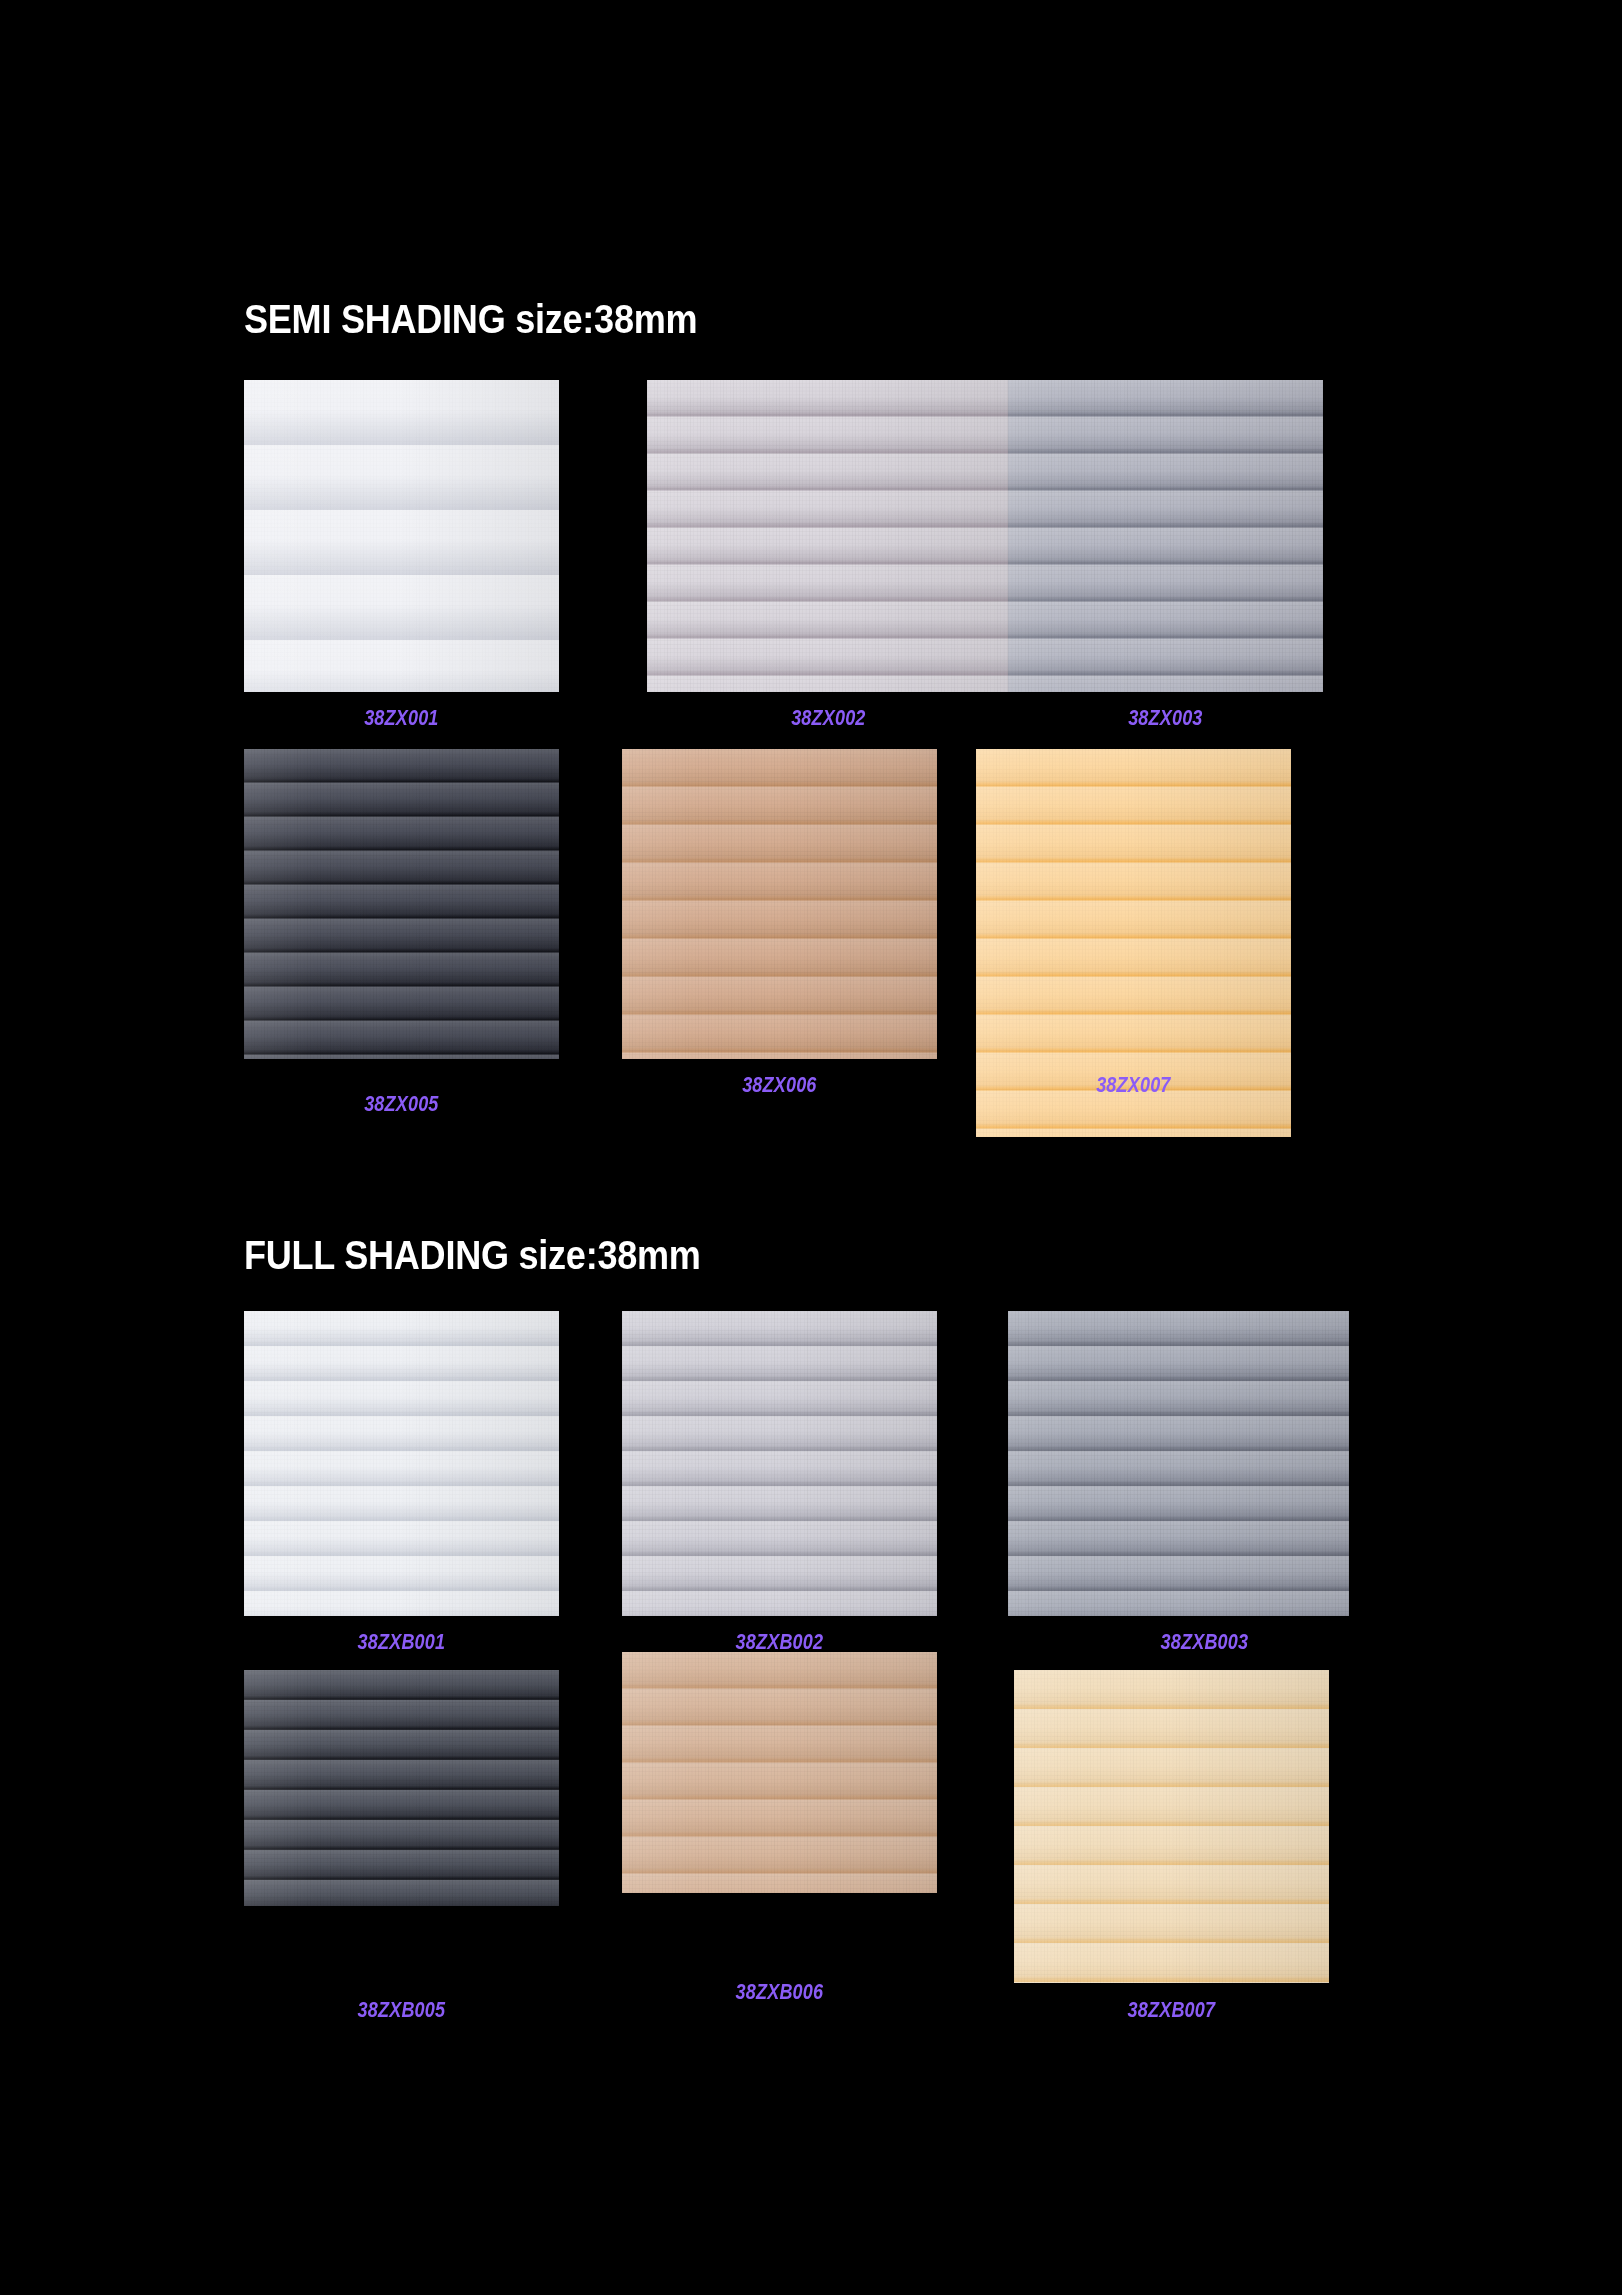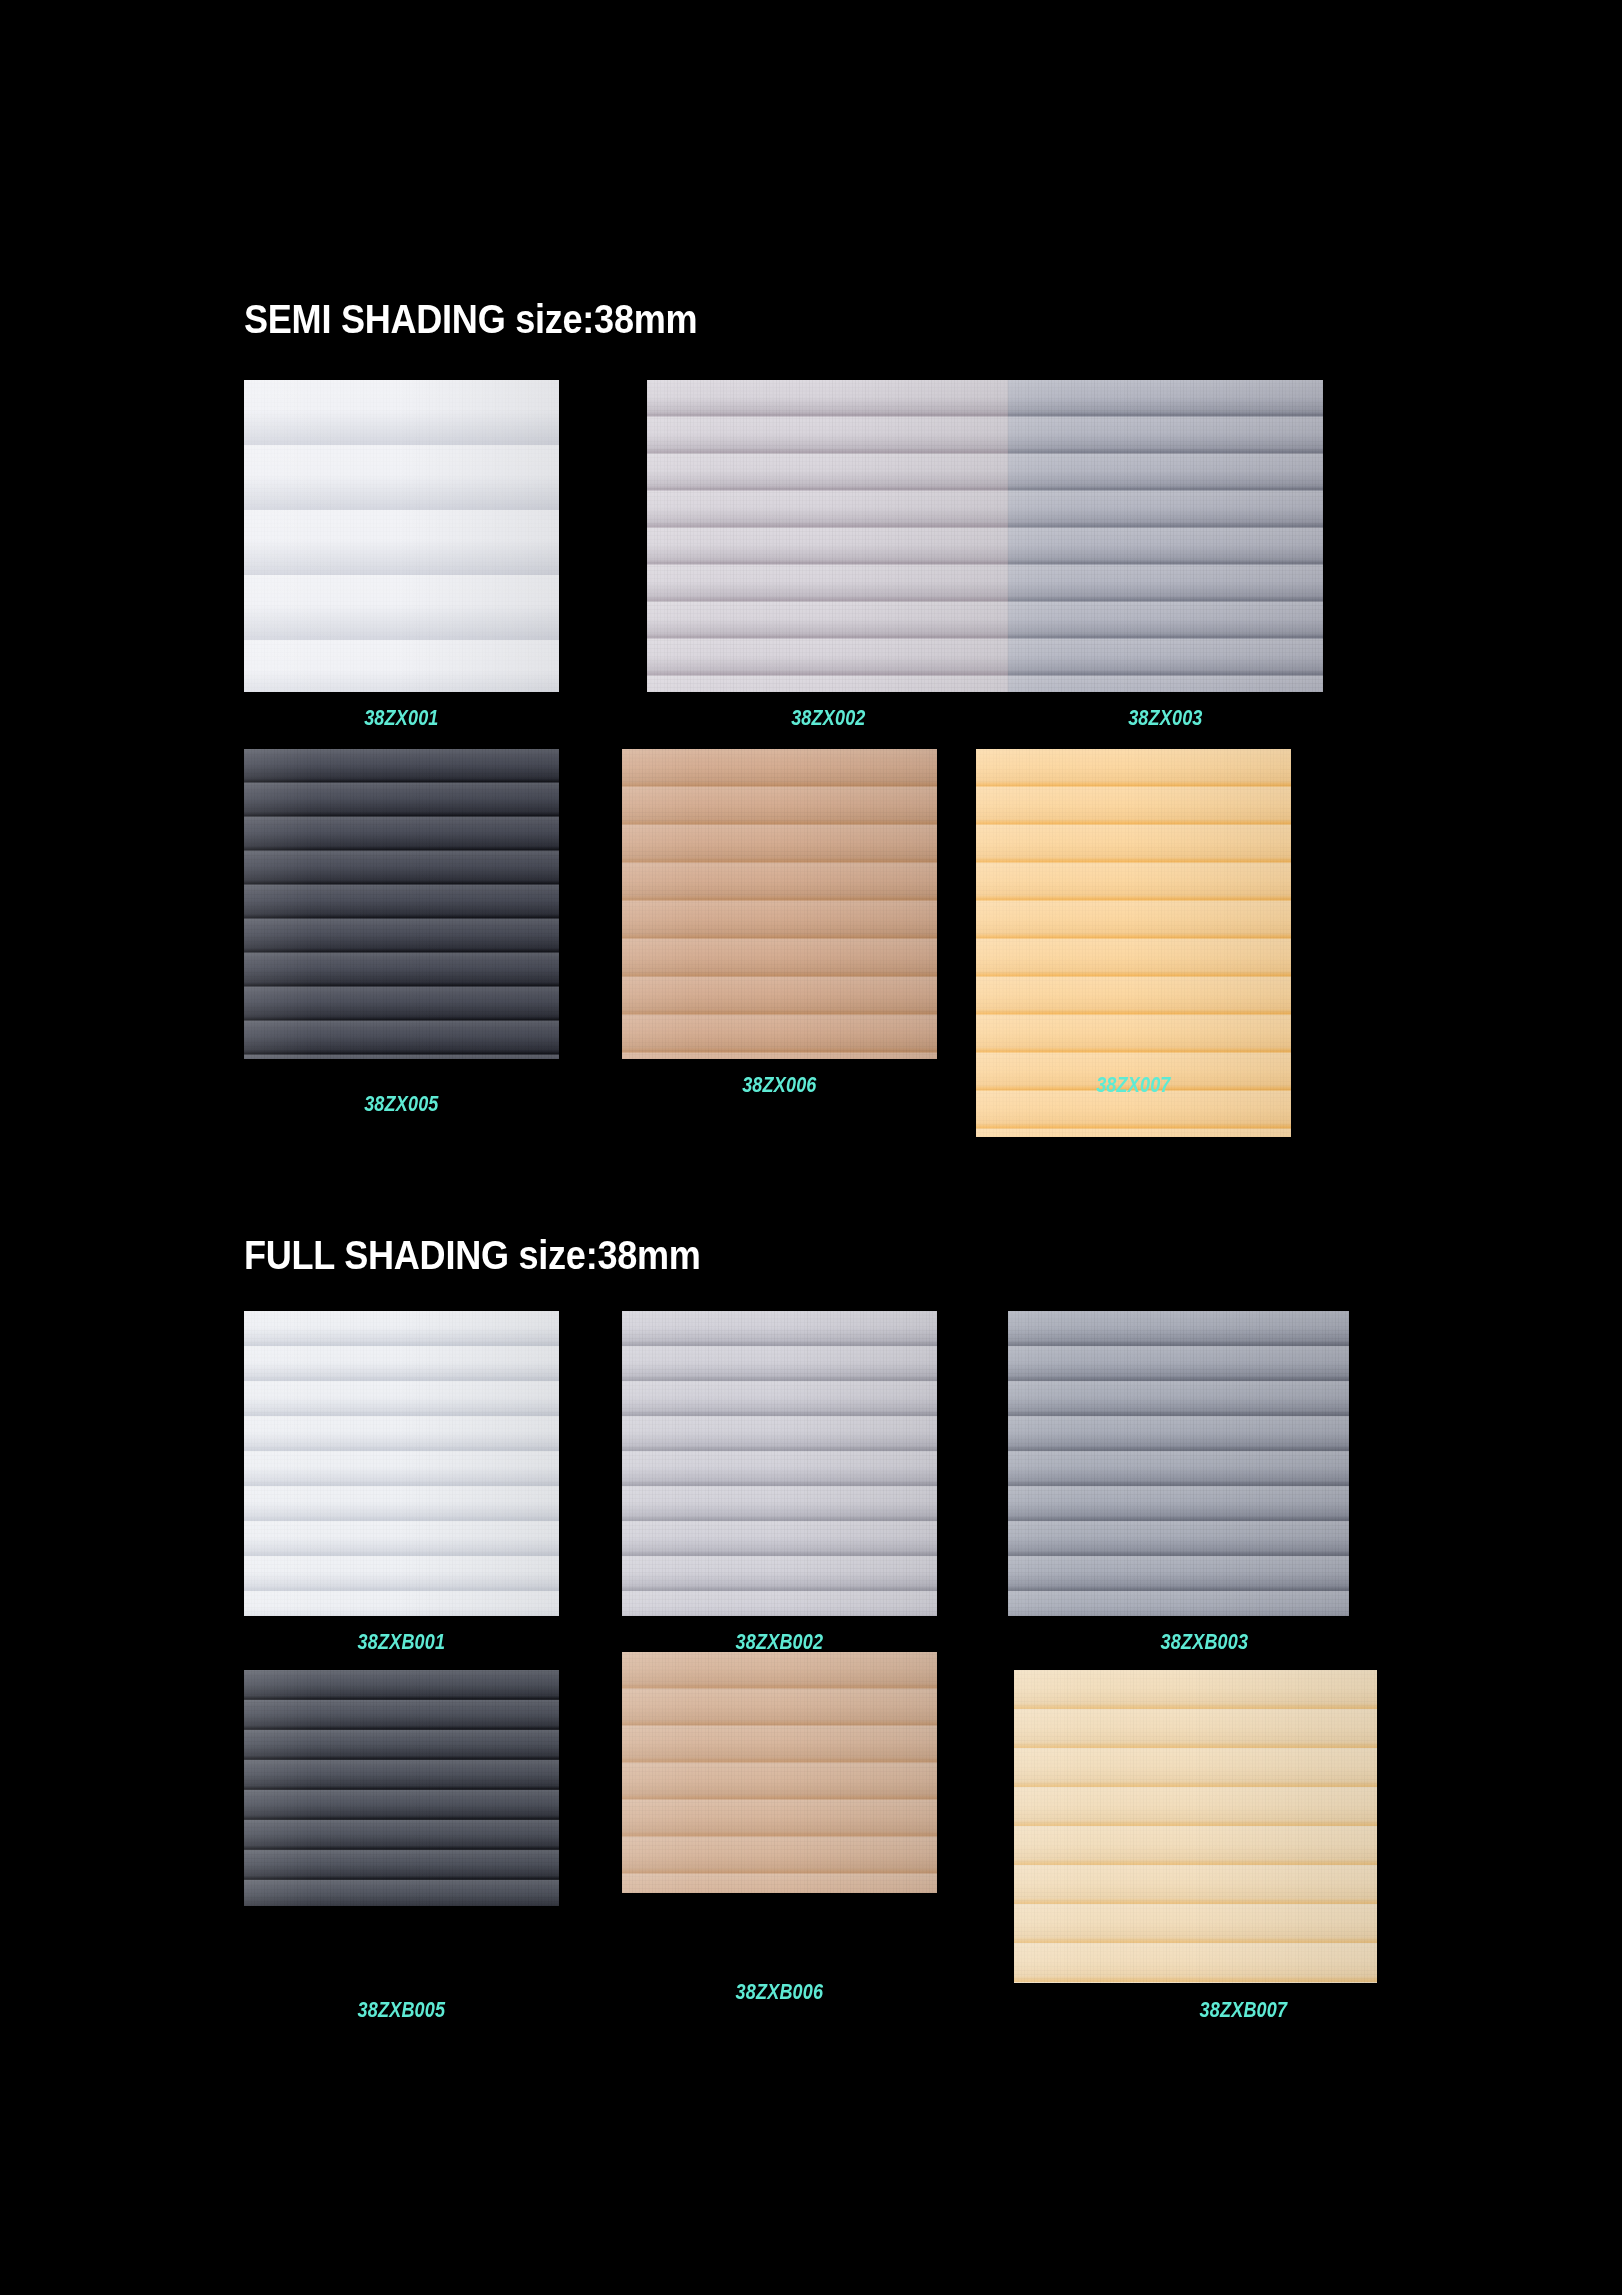--- a/index.html
+++ b/index.html
@@ -88,21 +88,21 @@
       rgba(255,255,255,0.02) 22%,
       rgba(0,0,0,0.00) 48%,
       rgba(0,0,0,0.03) 76%,
       rgba(0,0,0,0.06) 100%);
   }
 
   .caption {
     position: absolute;
     width: 100%;
     text-align: center;
-    color: #5eead4;
+    color: #8b5cf6;
     font-family: "Liberation Sans", sans-serif;
     font-weight: 700;
     font-style: italic;
     font-size: 22px;
     letter-spacing: 0.2px;
     white-space: nowrap;
   }
   .caption span {
     display: inline-block;
     transform: scaleX(0.82);
@@ -240,21 +240,21 @@
         <div class="swatch" style="background-color: rgb(216, 183, 158);">
           <div class="pleats" style="background-image: repeating-linear-gradient(rgba(255, 255, 255, 0.13) 0px, rgba(255, 255, 255, 0.05) 7.9px, rgba(0, 0, 0, 0) 16.4px, rgba(166, 122, 84, 0.22) 31px, rgba(184, 130, 82, 0.5) 35px, rgba(184, 130, 82, 0.5) 36px, rgba(255, 255, 255, 0.1) 37px);"></div>
           <div class="weave" style="opacity: 0.52;"></div>
           <div class="sheen"></div>
         </div>
         <div class="caption" style="top:327px;">
           <span>38ZXB006</span>
         </div>
       </div>
 
-      <div class="cell" style="left:1014px; top:1670px; width:315px; height:313px;padding-left:48px;">
+      <div class="cell" style="left:1014px; top:1670px; width:315px; height:313px;">
         <div class="swatch" style="background-color: rgb(242, 222, 189);">
           <div class="pleats" style="background-image: repeating-linear-gradient(rgba(255, 255, 255, 0.13) 0px, rgba(255, 255, 255, 0.05) 8.5px, rgba(0, 0, 0, 0) 17.7px, rgba(214, 172, 110, 0.2) 33px, rgba(228, 170, 80, 0.52) 38px, rgba(228, 170, 80, 0.52) 39px, rgba(255, 255, 255, 0.1) 39px);"></div>
           <div class="weave" style="opacity: 0.4;"></div>
           <div class="sheen"></div>
         </div>
         <div class="caption" style="top:327px;">
           <span>38ZXB007</span>
         </div>
       </div>
 

